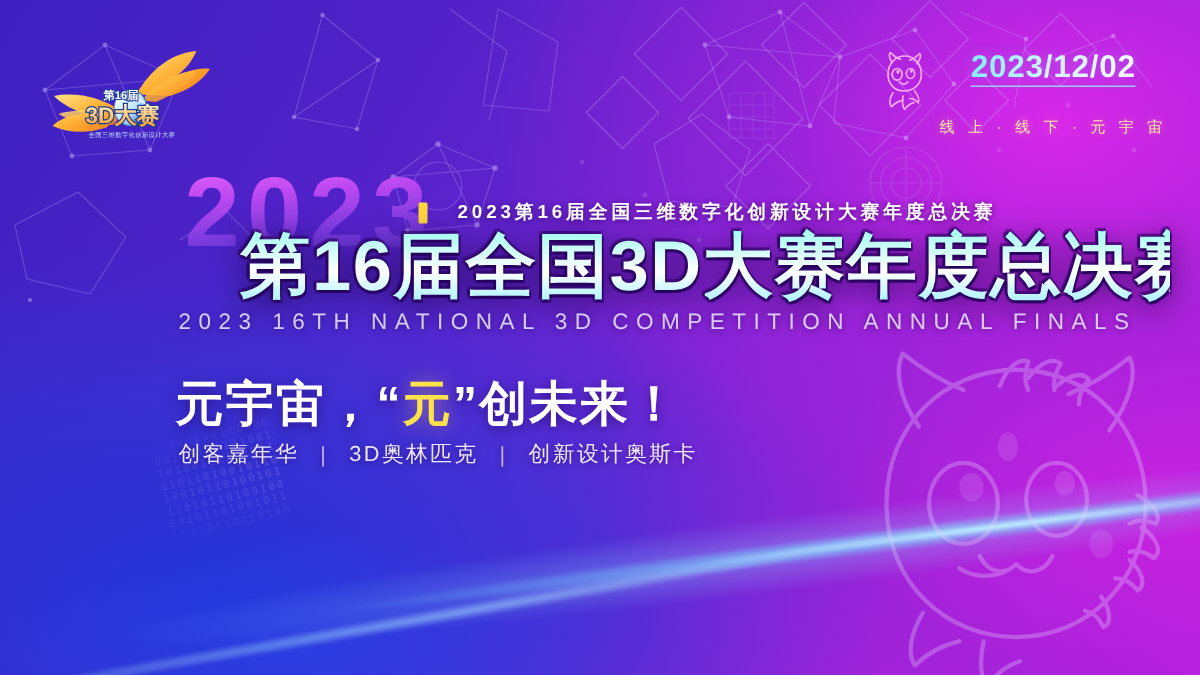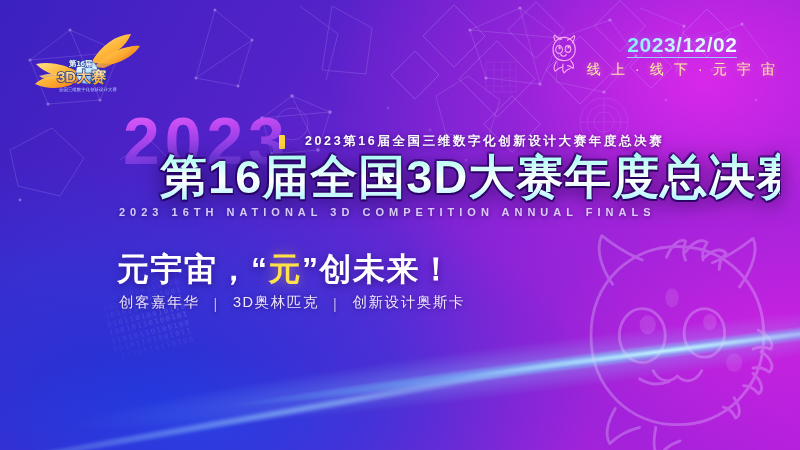--- a/index.html
+++ b/index.html
@@ -65,21 +65,21 @@
   .date-mascot { width:34px; height:40px; opacity:.95; }
   .date-texts { display:flex; flex-direction:column; align-items:center; }
   .date-main {
     font-size:21px; font-weight:700; letter-spacing:.5px; line-height:1.05;
     background:linear-gradient(100deg,#7ef0ff 0%, #d8f4ff 45%, #ffffff 100%);
     -webkit-background-clip:text; background-clip:text; color:transparent;
     text-shadow:0 0 10px rgba(130,230,255,.30);
     border-bottom:1.4px solid rgba(150,225,255,.9); padding-bottom:1px;
   }
   .date-sub {
-    margin-top:3px; font-size:14px; letter-spacing:3.1px; color:#ffe9a8;
+    margin-top:20px; font-size:10px; letter-spacing:3.1px; color:#ffe9a8;
     text-shadow:0 0 6px rgba(255,205,90,.45);
   }
 
   
   .center { position:absolute; left:11px; top:0; width:800px; height:450px; }
 
   .year-ghost {
     position:absolute; left:112px; top:108px;
     font-size:66px; font-weight:800; letter-spacing:5px; line-height:1;
     background:linear-gradient(175deg, #f76bff 0%, #c74cf5 32%, #7a3ce0 70%, #5a32cf 100%);
@@ -103,21 +103,21 @@
     background:linear-gradient(180deg,#9ffcf0 0%, #c9fdf6 26%, #ffffff 58%, #a9f3ff 100%);
     -webkit-background-clip:text; background-clip:text; color:transparent;
     -webkit-text-stroke:0px;
     filter:drop-shadow(1.5px 2px 0 rgba(38,0,92,.85)) drop-shadow(-1.5px 0 0 rgba(38,0,92,.7)) drop-shadow(0 -1.5px 0 rgba(38,0,92,.6)) drop-shadow(0 4px 10px rgba(20,0,60,.55));
     white-space:nowrap;
     margin-left:45px;
   }
 
   .title-en {
     position:absolute; left:108px; top:206px; width:610px;
-    font-size:11px; font-weight:700; letter-spacing:5.0px; color:#e8e2ff;
+    font-size:15px; font-weight:400; letter-spacing:5.0px; color:#e8e2ff;
     opacity:.88; text-shadow:0 1px 4px rgba(30,0,70,.6); white-space:nowrap;
   }
 
   .slogan {
     position:absolute; left:106px; top:248px;
     font-size:32px; font-weight:700; letter-spacing:1.5px; color:#ffffff;
     text-shadow:0 2px 7px rgba(30,0,80,.55); white-space:nowrap;
   }
   .slogan .hl { color:#ffe14a; text-shadow:0 0 12px rgba(255,216,60,.45); }
 

